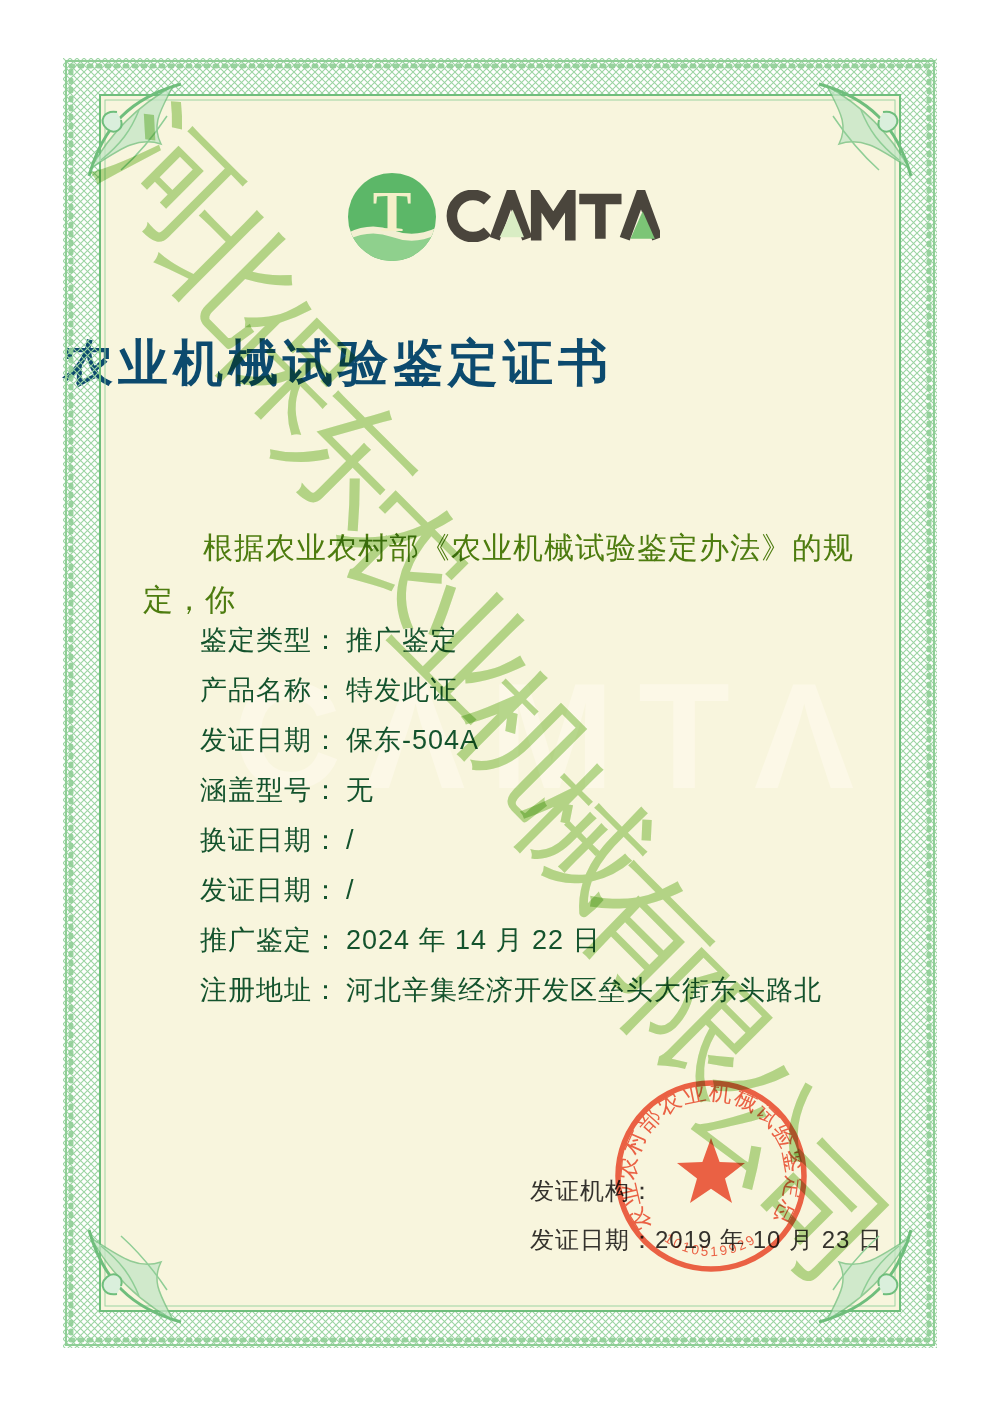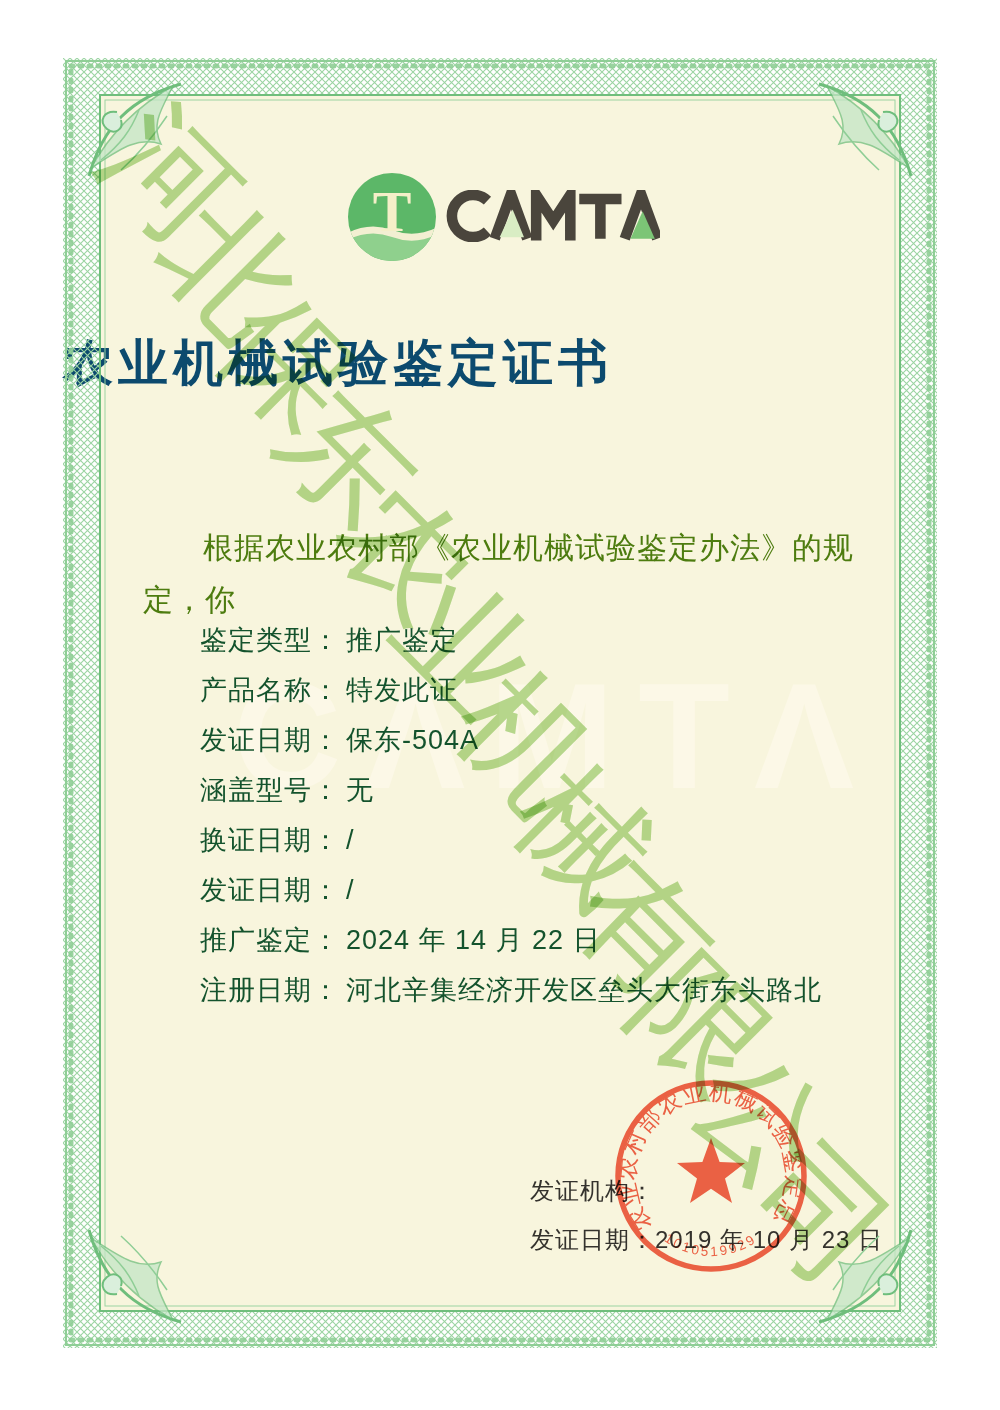--- a/index.html
+++ b/index.html
@@ -96,21 +96,21 @@
       <div class="field">
         <span class="lbl">换证日期：</span><span>/</span>
       </div>
       <div class="field">
         <span class="lbl">发证日期：</span><span>/</span>
       </div>
       <div class="field">
         <span class="lbl">推广鉴定：</span><span>2024 年 14 月 22 日</span>
       </div>
       <div class="field">
-        <span class="lbl">注册日期：</span><span>河北辛集经济开发区垒头大街东头路北</span>
+        <span class="lbl">注册地址：</span><span>河北辛集经济开发区垒头大街东头路北</span>
       </div>
     </div>
 
     <div class="footer">
       <div class="row">
         <span>发证机构：</span>
       </div>
       <div class="row">
         <span>发证日期：</span><span>2019 年 10 月 23 日</span>
       </div>

